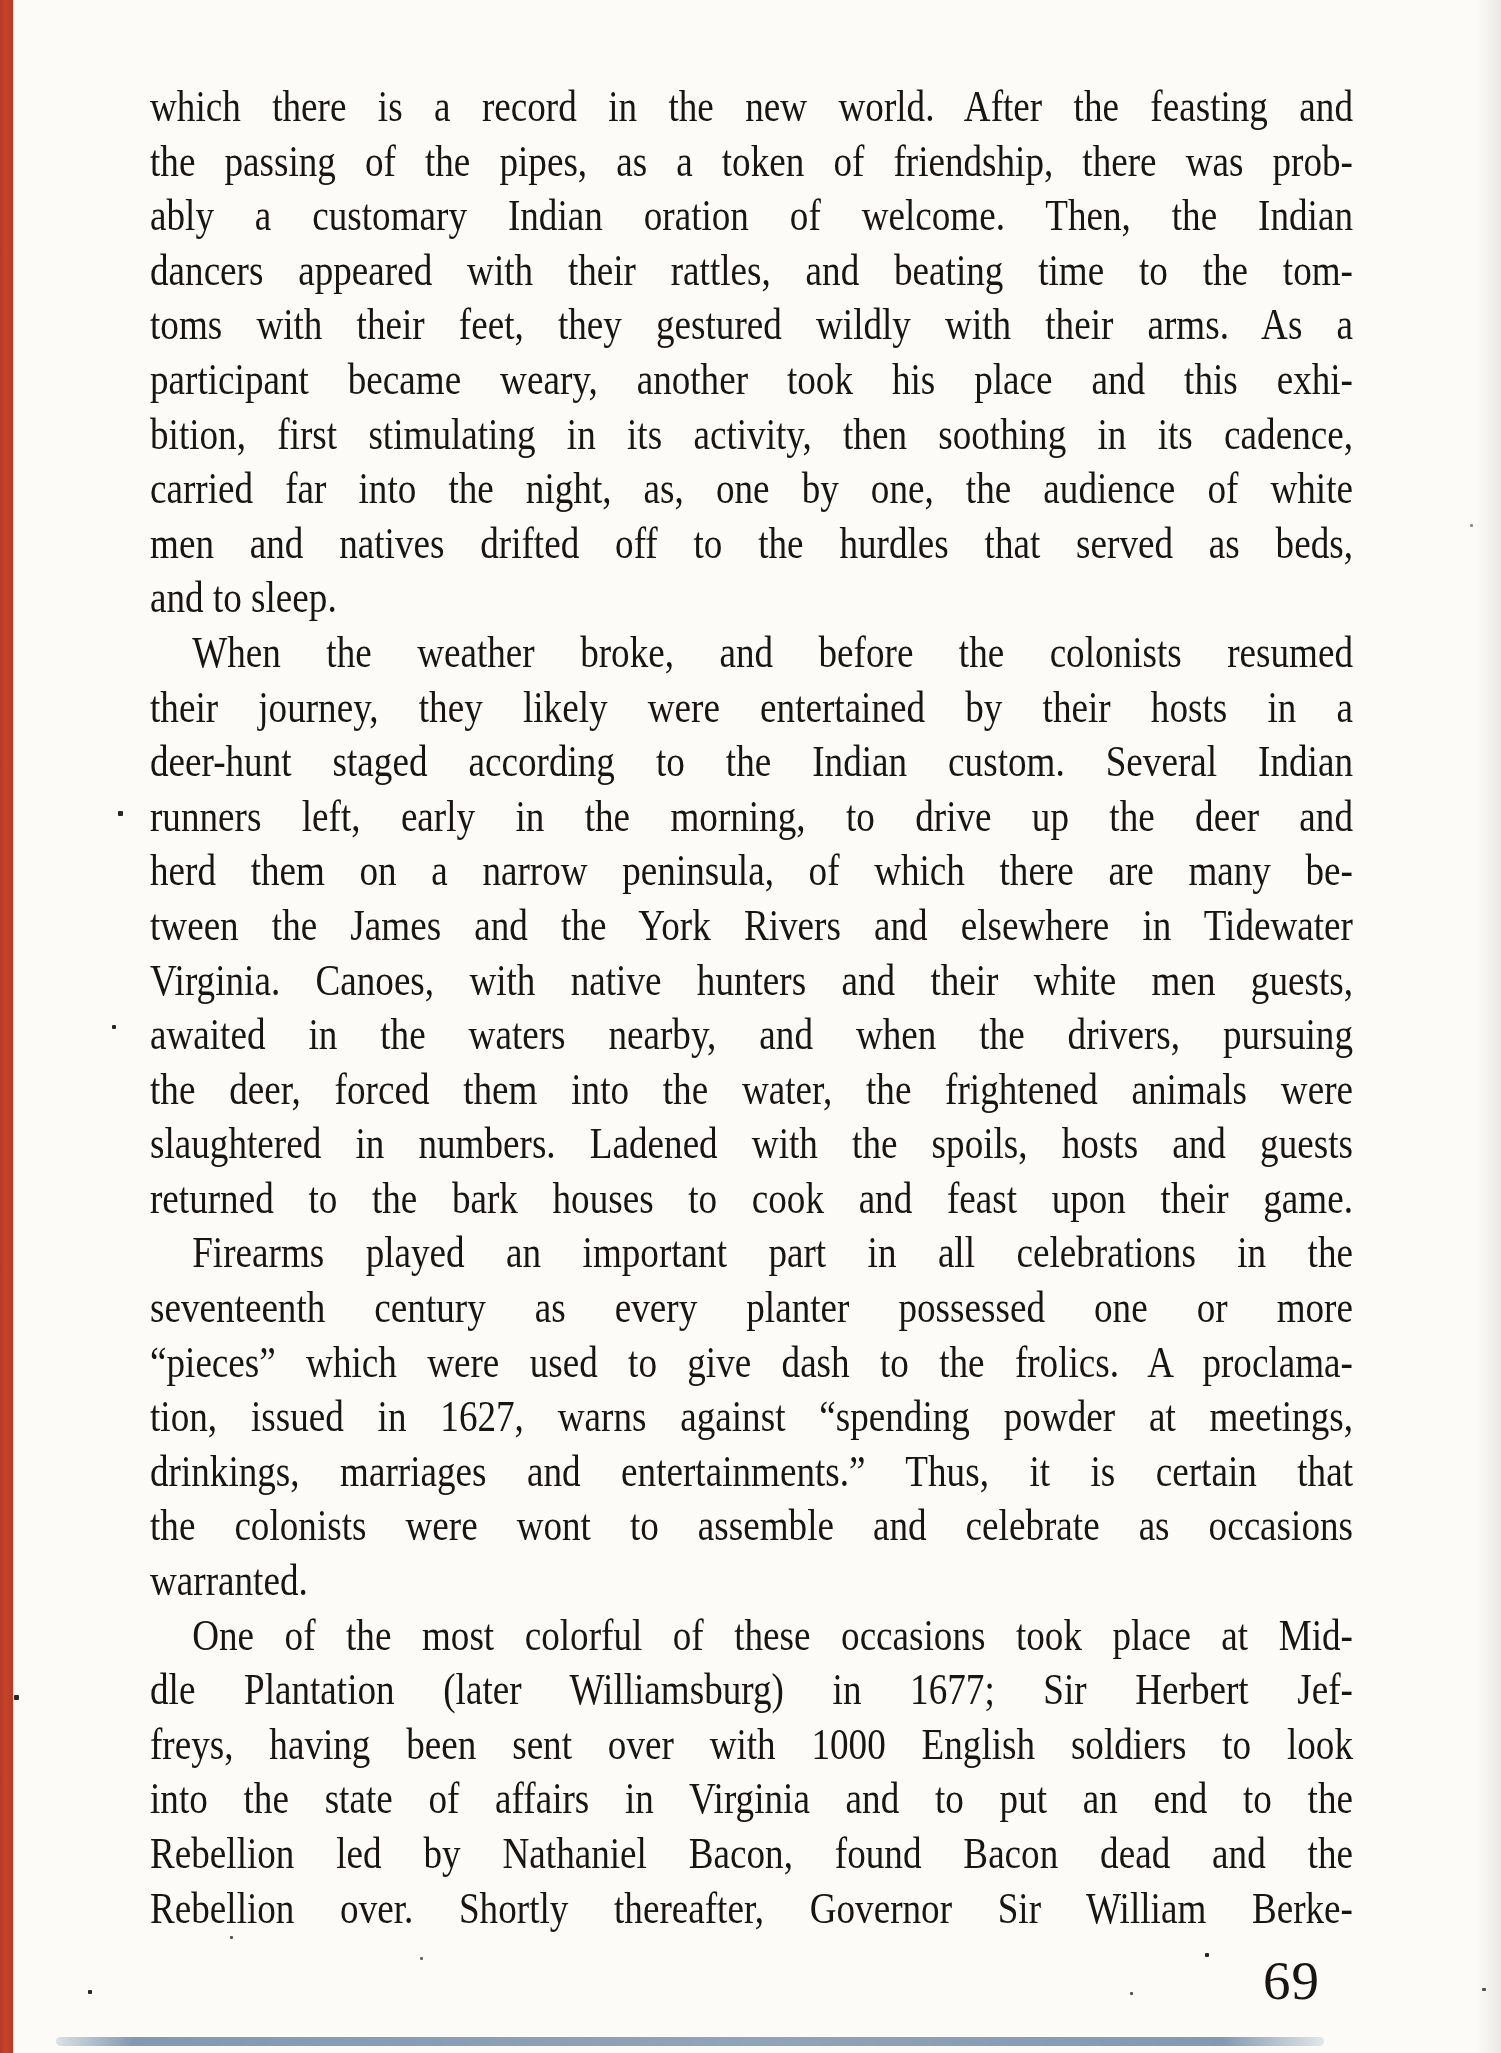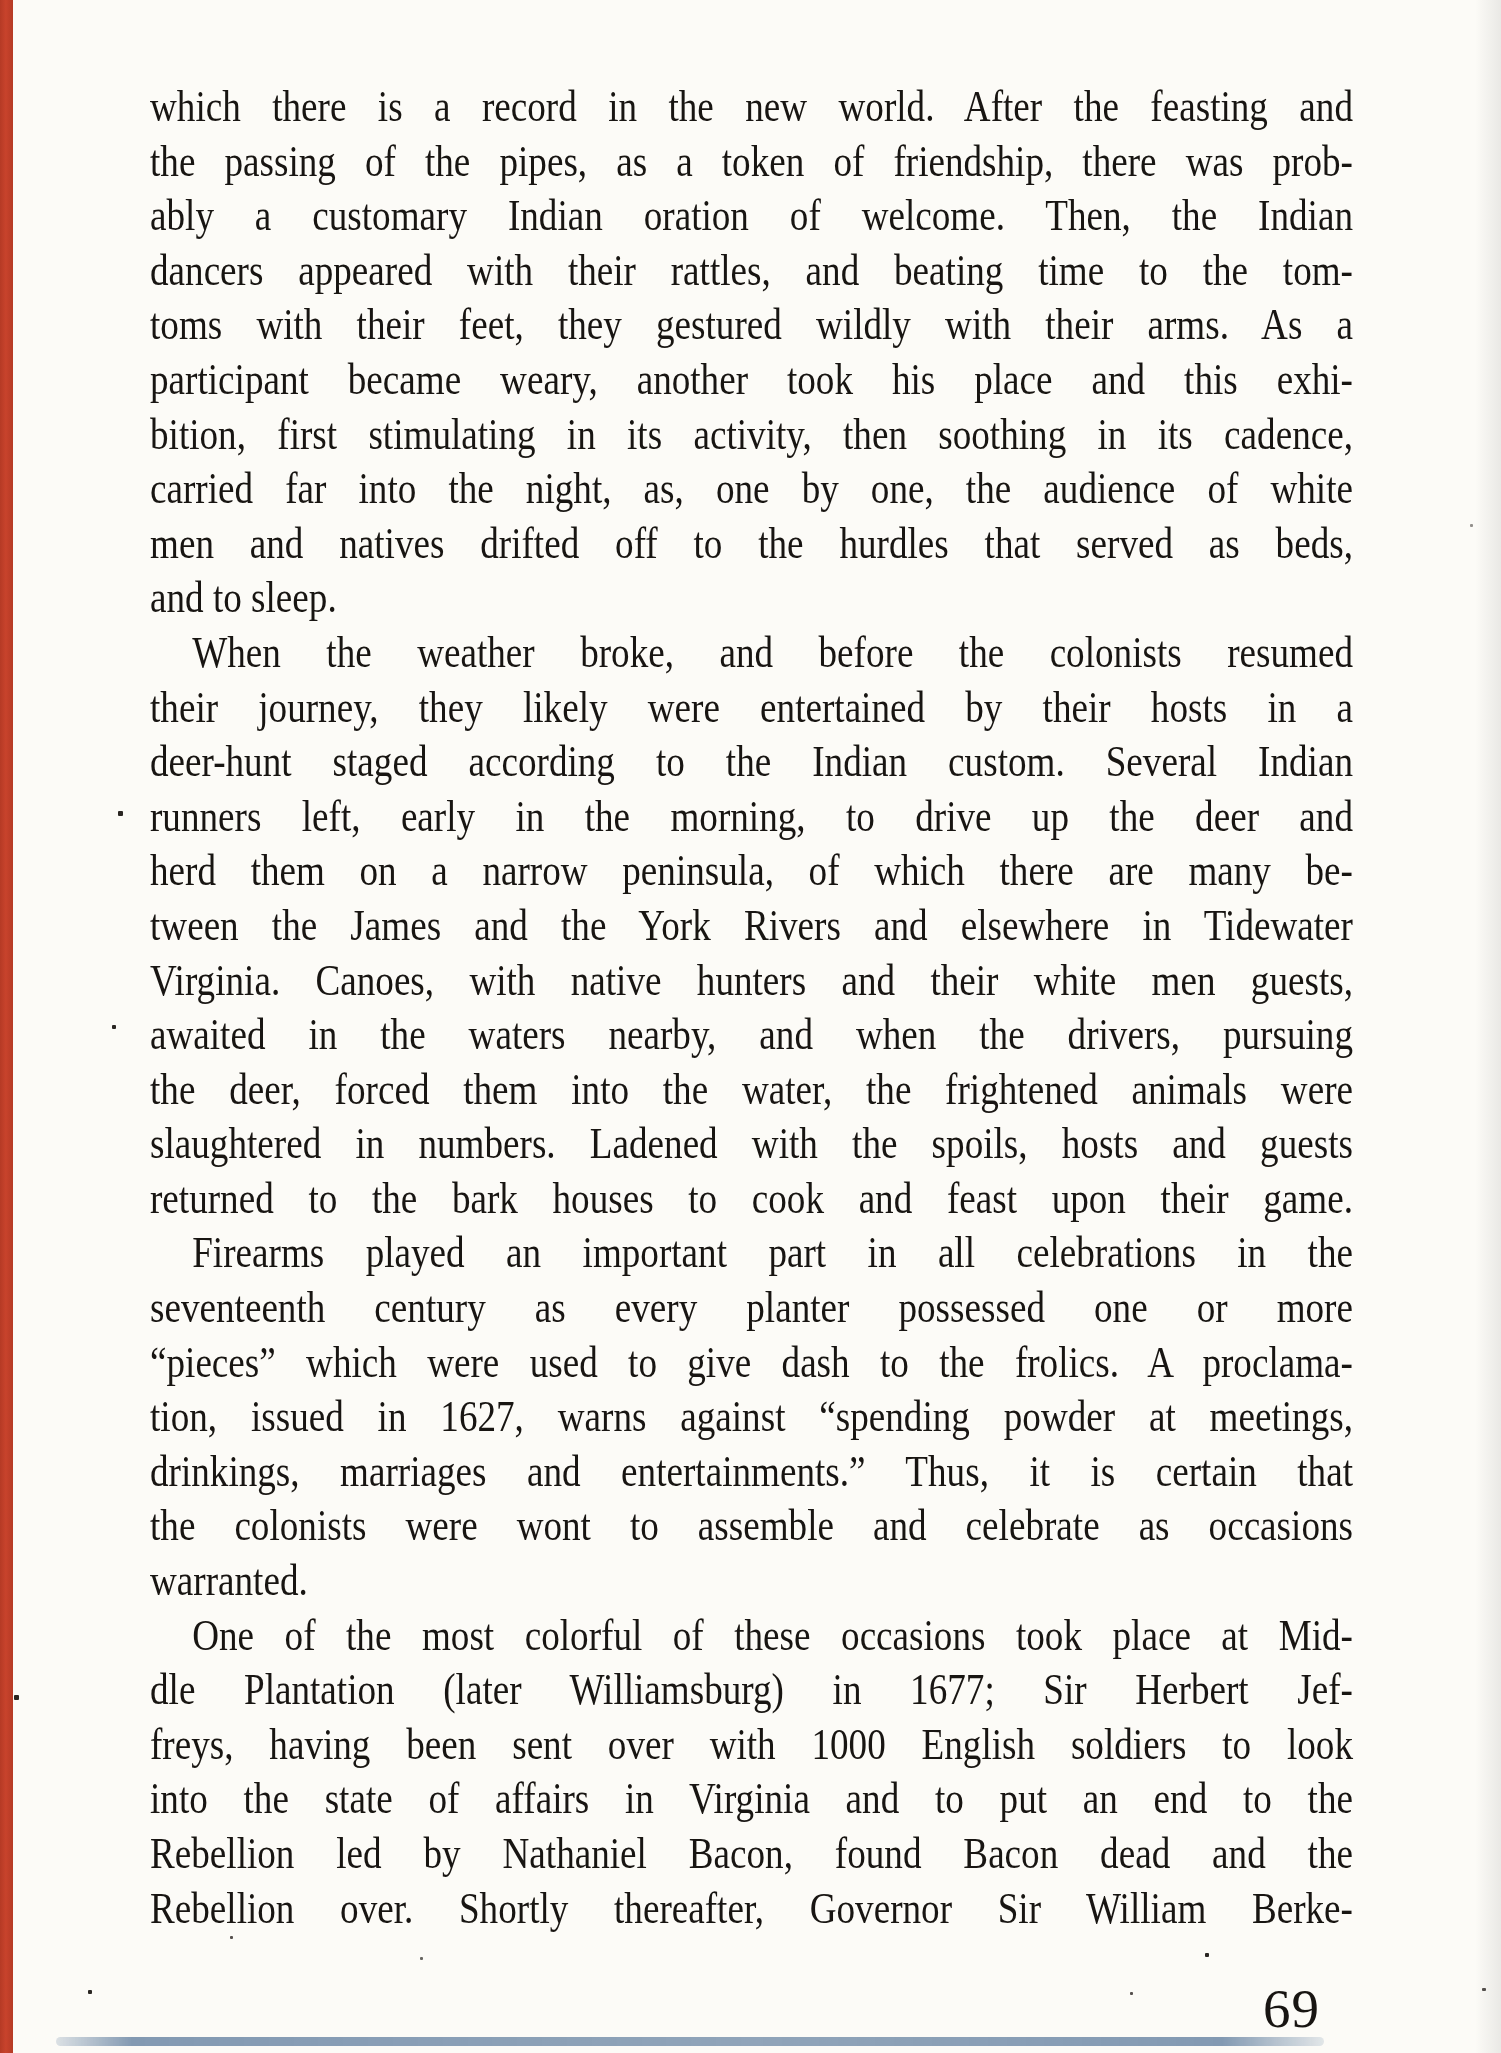--- a/index.html
+++ b/index.html
@@ -47,21 +47,20 @@
     white-space:normal;
     height:54.6px;
     overflow:visible;
   }
   .ln.nj{text-align:left;text-align-last:left;}
   .ln.ind{text-indent:50px;}
   .pagenum{
     position:absolute;left:1263px;top:1956px;
     font-size:55px;line-height:50px;color:#181512;
     letter-spacing:1px;
-    margin-top:28px;
   }
   .speck{
     position:absolute;background:#2a2622;border-radius:1px;
   }
 </style>
 </head>
 <body>
 
 <div class="spine"></div>
 <div class="paper-shade"></div>

